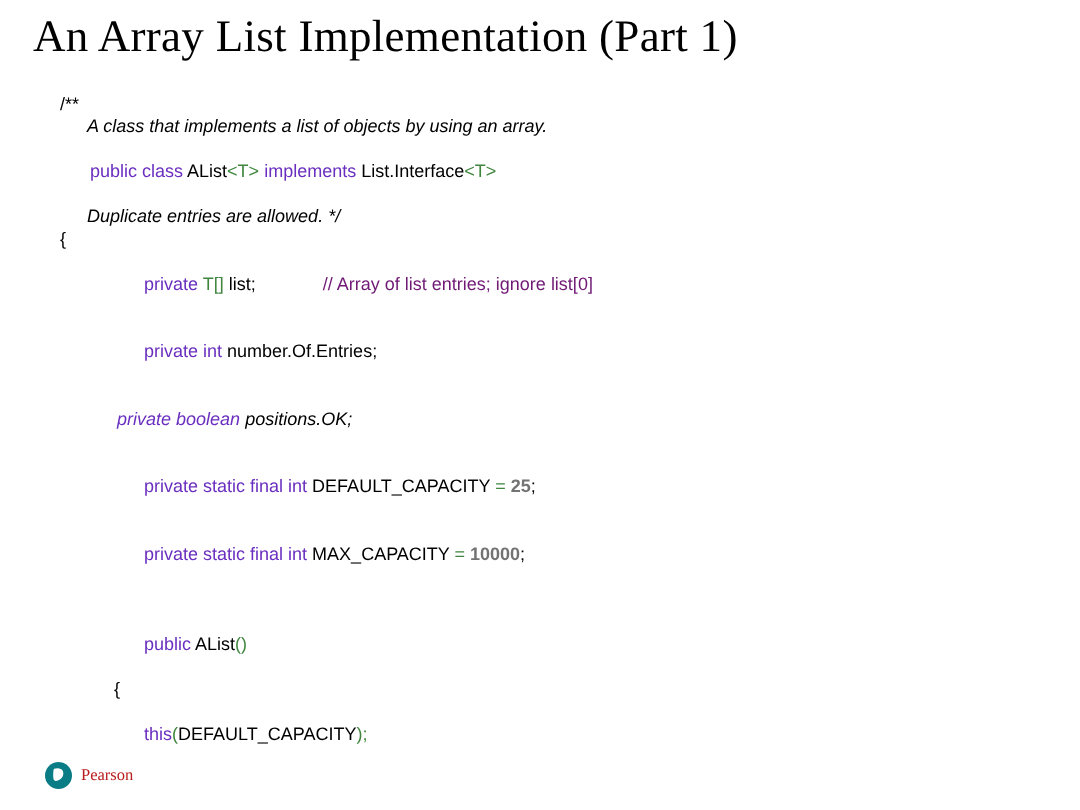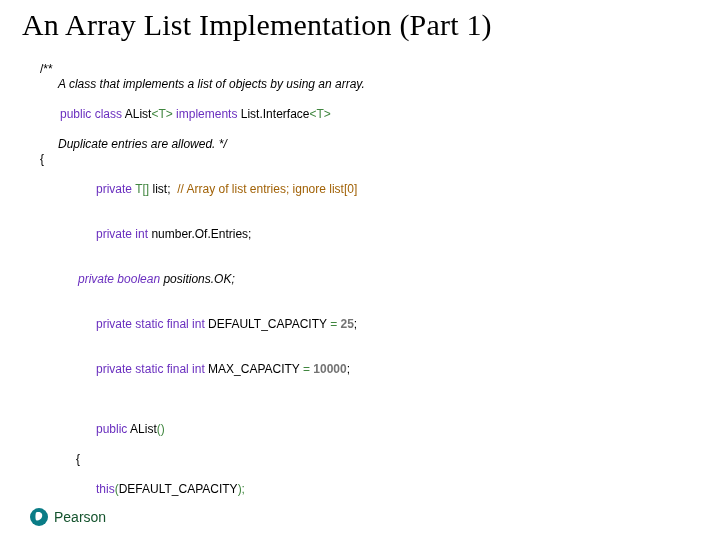--- a/index.html
+++ b/index.html
@@ -36,21 +36,21 @@
     font-size: 12px;
     line-height: 1.25;
     color: #000;
   }
   .code .row { white-space: pre; }
   .i1 { padding-left: 18px; font-style: italic; }
   .i2 { padding-left: 36px; }
   .kw { color: #6a2fbf; }
   .sg { color: #40863f; }
   .nm { color: #737373; font-weight: bold; }
-  .cm { color: #a16207; }
+  .cm { color: #701a75; margin-left: 38px; }
   .id { color: #000; }
   .caption {
     position: absolute;
     left: 34px;
     bottom: 56px;
     font-size: 22px;
     font-weight: bold;
     color: #000;
   }
   .caption .mono {
@@ -68,23 +68,23 @@
     font-family: Arial, Helvetica, sans-serif;
     font-size: 11.5px;
     color: #000;
   }
   .brand {
     display: flex;
     align-items: center;
     gap: 6px;
   }
   .brand-name {
-    font-family: Liberation Sans, sans-serif;
-    font-size: 14px;
-    color: #14532d;
+    font-family: Liberation Serif, serif;
+    font-size: 11px;
+    color: #b91c1c;
   }
 </style>
 </head>
 <body>
 
 <div class="slide">
 
   <div class="title">An Array List Implementation (Part 1)</div>
 
   <div class="code">

